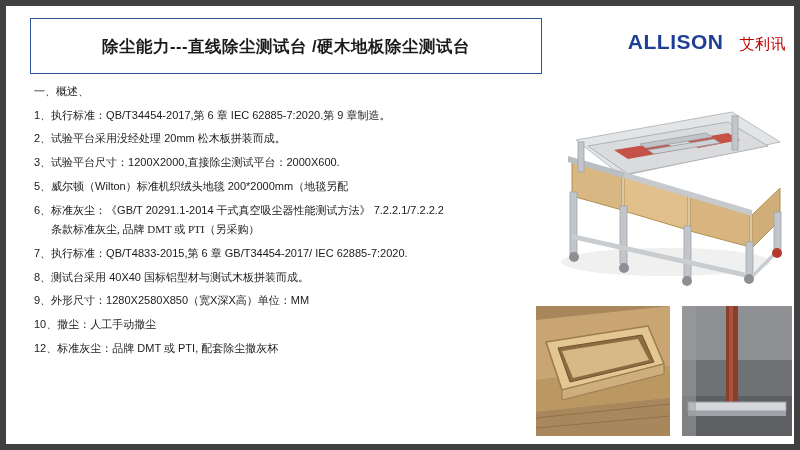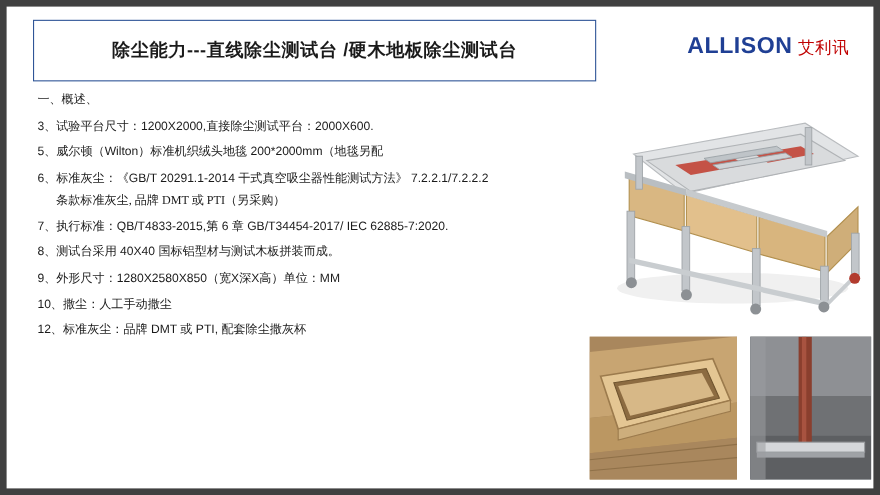--- a/index.html
+++ b/index.html
@@ -42,25 +42,25 @@
     font-weight: bold;
     color: #1a1a1a;
     line-height: 1.35;
     letter-spacing: 0.5px;
     white-space: nowrap;
   }
 
   
   .logo {
     position: absolute;
-    right: 22px;
+    right: 8px;
     top: 24px;
     display: flex;
     align-items: baseline;
-    gap: 5px;
+    gap: 16px;
   }
   .logo-mark {
     font-size: 21px;
     font-weight: bold;
     color: #1f3f94;
     letter-spacing: 0.5px;
   }
   .logo-cn {
     font-size: 15px;
     font-weight: normal;
@@ -136,20 +136,22 @@
     <div class="title-line">除尘能力---直线除尘测试台 /硬木地板除尘测试台</div>
   </div>
 
   <div class="logo">
     <span class="logo-mark">ALLISON</span>
     <span class="logo-cn">艾利讯</span>
   </div>
 
   <div class="body-text">
     <div class="line">一、概述、</div>
+    <div class="line">1、执行标准：QB/T34454-2017,第 6 章 IEC 62885-7:2020.第 9 章制造。</div>
+    <div class="line">2、试验平台采用没经处理 20mm 松木板拼装而成。</div>
     <div class="line">3、试验平台尺寸：1200X2000,直接除尘测试平台：2000X600.</div>
     <div class="line">5、威尔顿（Wilton）标准机织绒头地毯 200*2000mm（地毯另配</div>
     <div class="line">6、标准灰尘：《GB/T 20291.1-2014 干式真空吸尘器性能测试方法》 7.2.2.1/7.2.2.2</div>
     <div class="line indent">条款标准灰尘, 品牌 DMT 或 PTI（另采购）</div>
     <div class="line">7、执行标准：QB/T4833-2015,第 6 章 GB/T34454-2017/ IEC 62885-7:2020.</div>
     <div class="line">8、测试台采用 40X40 国标铝型材与测试木板拼装而成。</div>
     <div class="line">9、外形尺寸：1280X2580X850（宽X深X高）单位：MM</div>
     <div class="line">10、撒尘：人工手动撒尘</div>
     <div class="line">12、标准灰尘：品牌 DMT 或 PTI, 配套除尘撒灰杯</div>
   </div>

